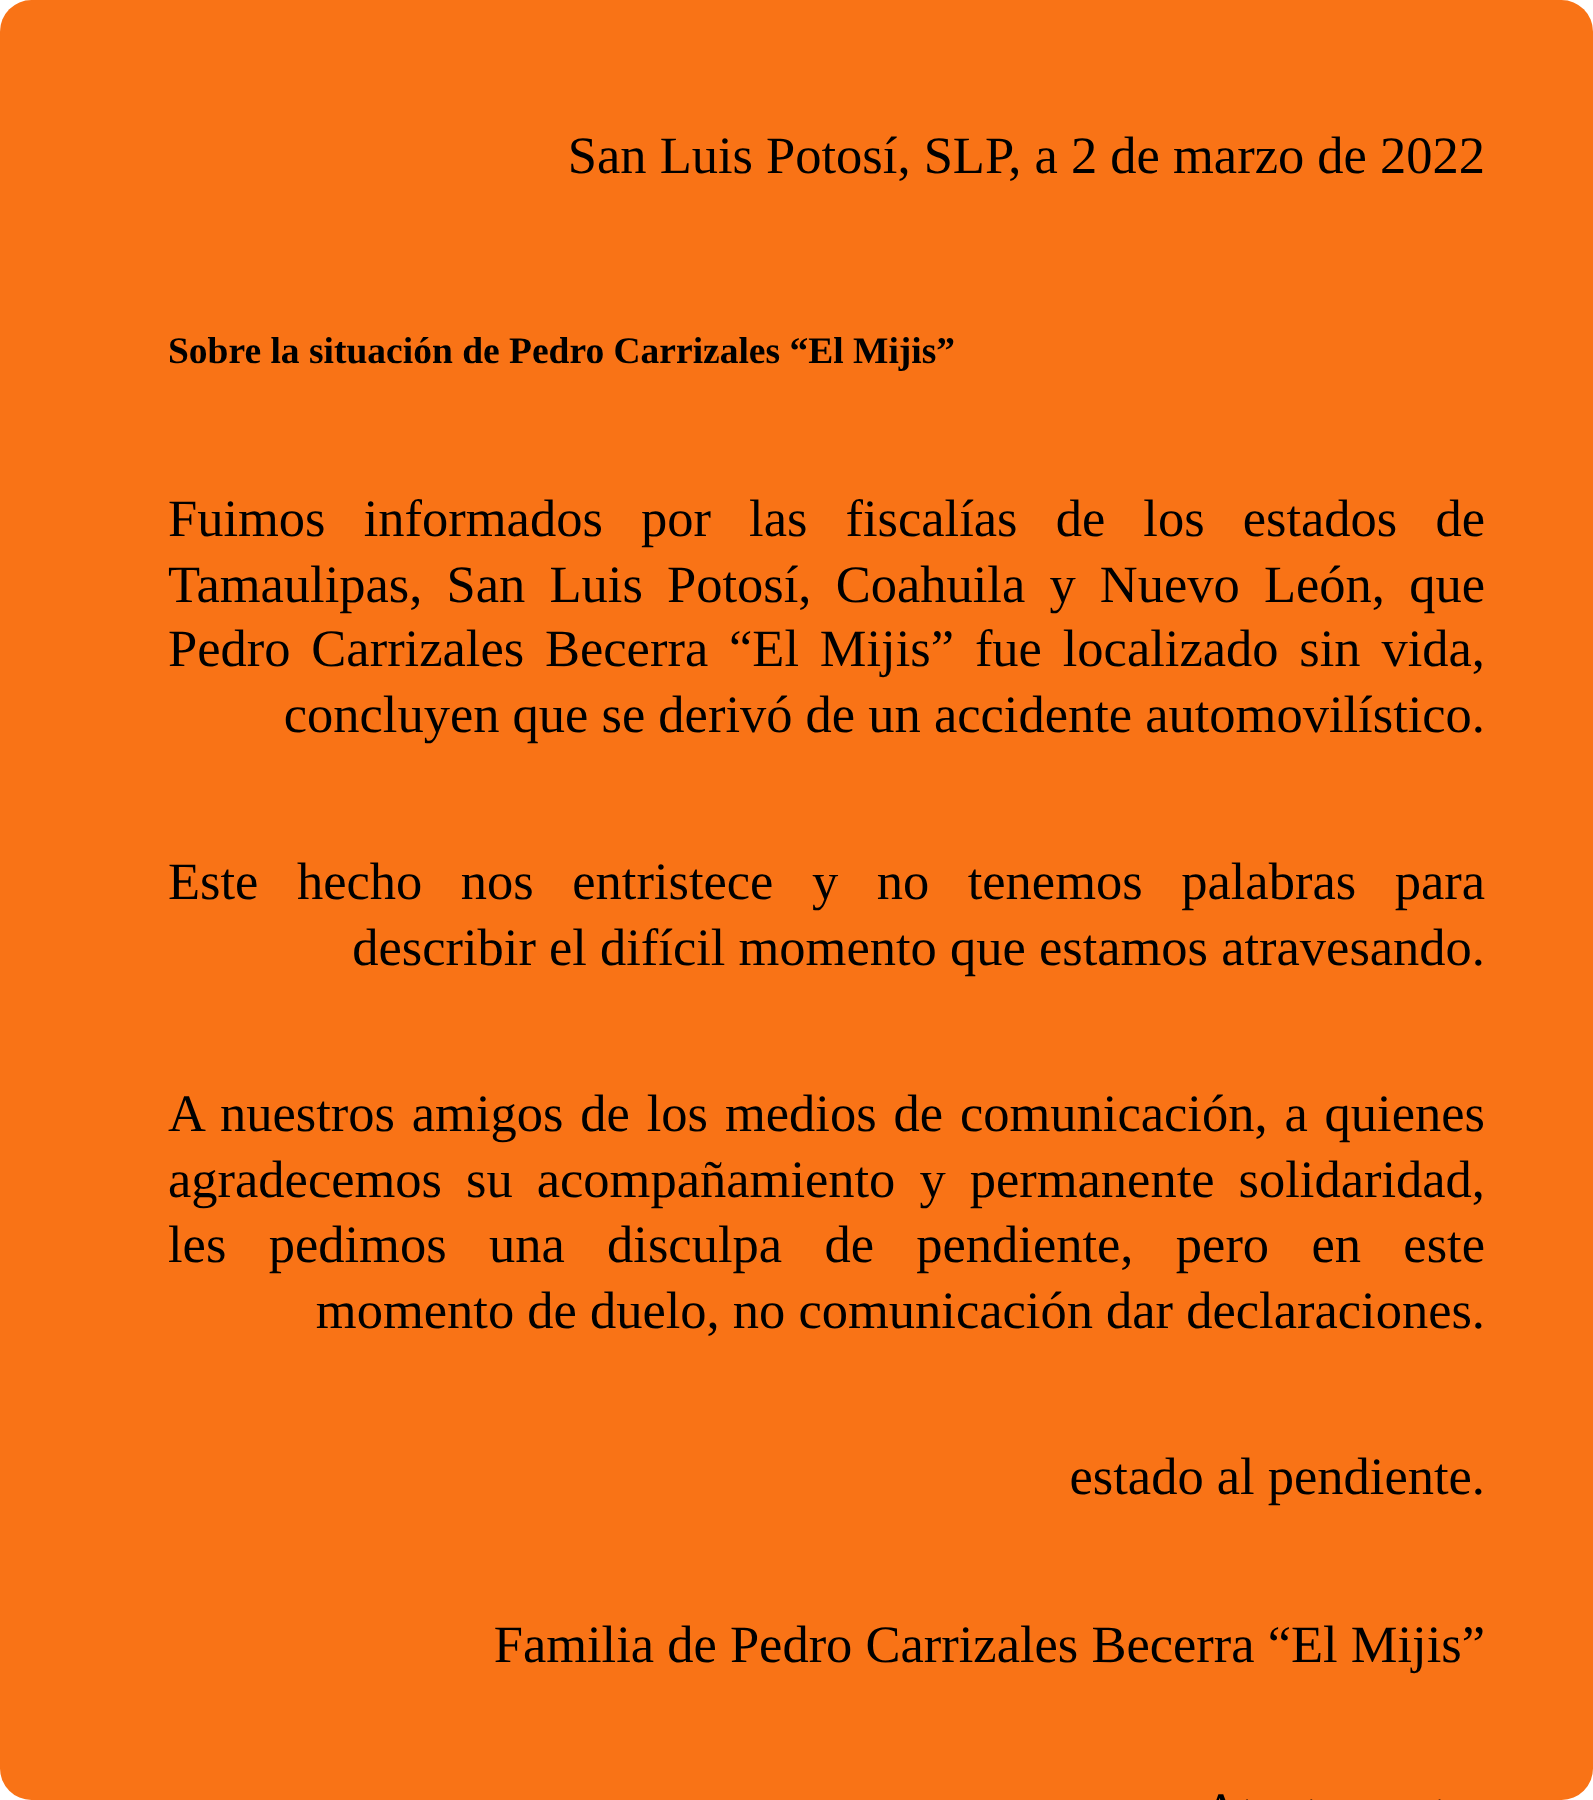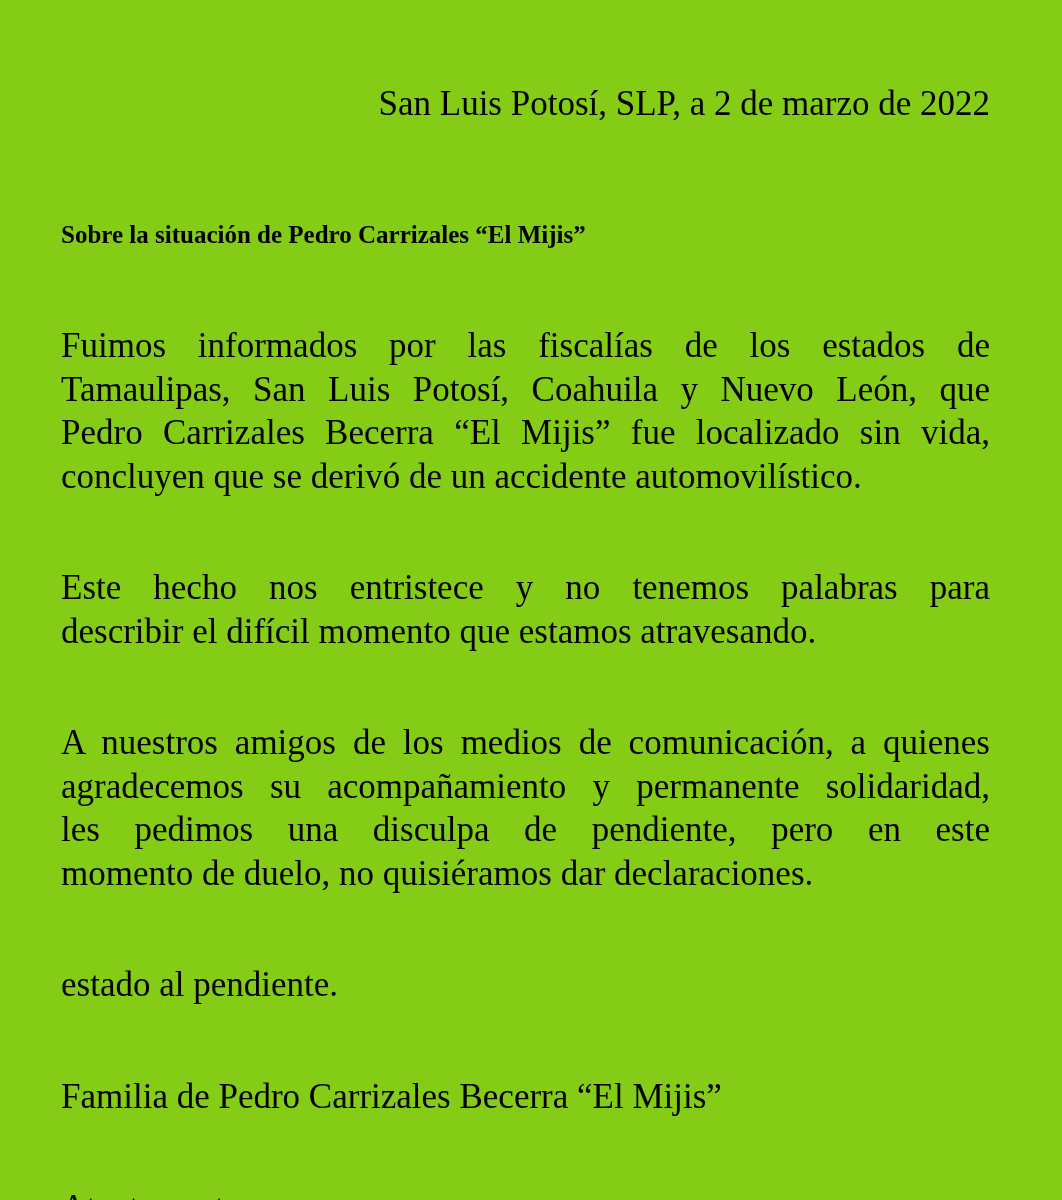--- a/index.html
+++ b/index.html
@@ -5,40 +5,41 @@
   html, body {
     margin: 0;
     padding: 0;
     background: #ffffff;
   }
   .page {
     position: relative;
     width: 1062px;
     height: 1200px;
     box-sizing: border-box;
-    background: #84cc16;
+    background: #f97316;
     color: #000000;
-    padding: 82px 72px 0 61px;
+    padding: 82px 72px 0 112px;
     font-family: "Liberation Serif", "DejaVu Serif", serif;
     font-size: 35px;
     line-height: 43.5px;
     overflow: hidden;
+    border-radius: 21px;
     -webkit-font-smoothing: antialiased;
   }
   .line {
     white-space: nowrap;
   }
   
   .line.j {
     text-align: justify;
     text-align-last: justify;
   }
   
   .line.l {
-    text-align: left;
+    text-align: right;
   }
   .date-line {
     text-align: right;
   }
   .letter-title {
     margin: 87px 0 0 0;
     font-size: 25px;
     font-weight: bold;
     line-height: 43.5px;
   }
@@ -65,21 +66,21 @@
 
   <div class="block">
     <div class="line j">Este hecho nos entristece y no tenemos palabras para</div>
     <div class="line l">describir el difícil momento que estamos atravesando.</div>
   </div>
 
   <div class="block">
     <div class="line j">A nuestros amigos de los medios de comunicación, a quienes</div>
     <div class="line j">agradecemos su acompañamiento y permanente solidaridad,</div>
     <div class="line j">les pedimos una disculpa de pendiente, pero en este</div>
-    <div class="line l">momento de duelo, no quisiéramos dar declaraciones.</div>
+    <div class="line l">momento de duelo, no comunicación dar declaraciones.</div>
   </div>
 
   <div class="block">
     <div class="line l">estado al pendiente.</div>
   </div>
 
   <div class="block line l">Familia de Pedro Carrizales Becerra “El Mijis”</div>
 
   <div class="block line l">Atentamente:</div>
 

